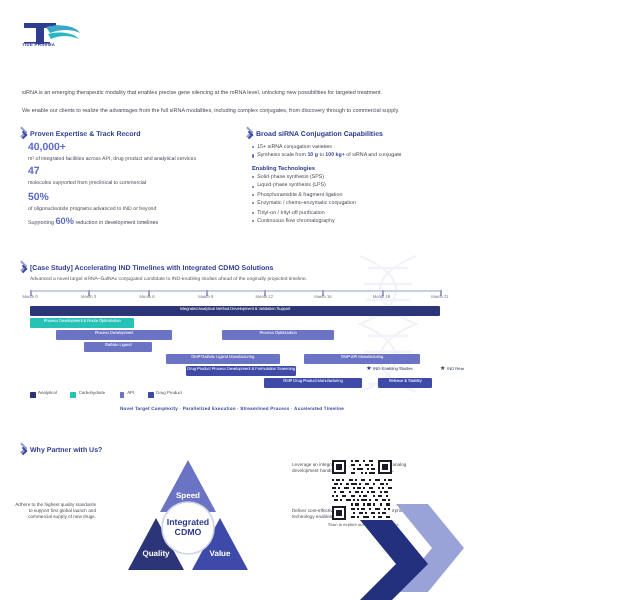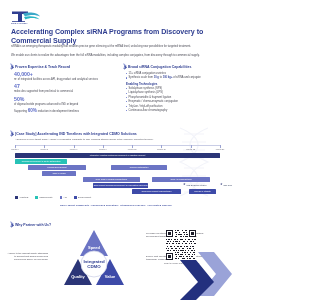--- a/index.html
+++ b/index.html
@@ -106,21 +106,20 @@
   <div class="logo">
     <svg viewBox="0 0 60 28" width="30" height="14">
       <path d="M2 3 L34 3 L34 8 L22 8 L22 24 L14 24 L14 8 L2 8 Z" fill="#2e3d90"></path>
       <path d="M24 7 C38 3, 54 6, 58 13 C50 9, 38 9, 28 13 Z" fill="#3aa8c8"></path>
       <path d="M26 14 C38 11, 52 13, 57 19 C48 15, 37 15, 29 19 Z" fill="#27b6c4"></path>
       <rect x="2" y="22" width="26" height="1.6" fill="#2e3d90"></rect>
     </svg>
   </div>
   <div class="logo-text">TIDE PHARMA</div>
 
-  <div class="title">Accelerating Complex siRNA Programs from Discovery to Commercial Supply</div>
   <div class="para para1">siRNA is an emerging therapeutic modality that enables precise gene silencing at the mRNA level, unlocking new possibilities for targeted treatment.</div>
   <div class="para para2">We enable our clients to realize the advantages from the full siRNA modalities, including complex conjugates, from discovery through to commercial supply.</div>
 
   <div class="sec-head" id="sec-left">
     <span class="chev"></span>
     <span>Proven Expertise &amp; Track Record</span>
   </div>
   <div class="sec-head" id="sec-right">
     <span class="chev"></span>
     <span>Broad siRNA Conjugation Capabilities</span>

